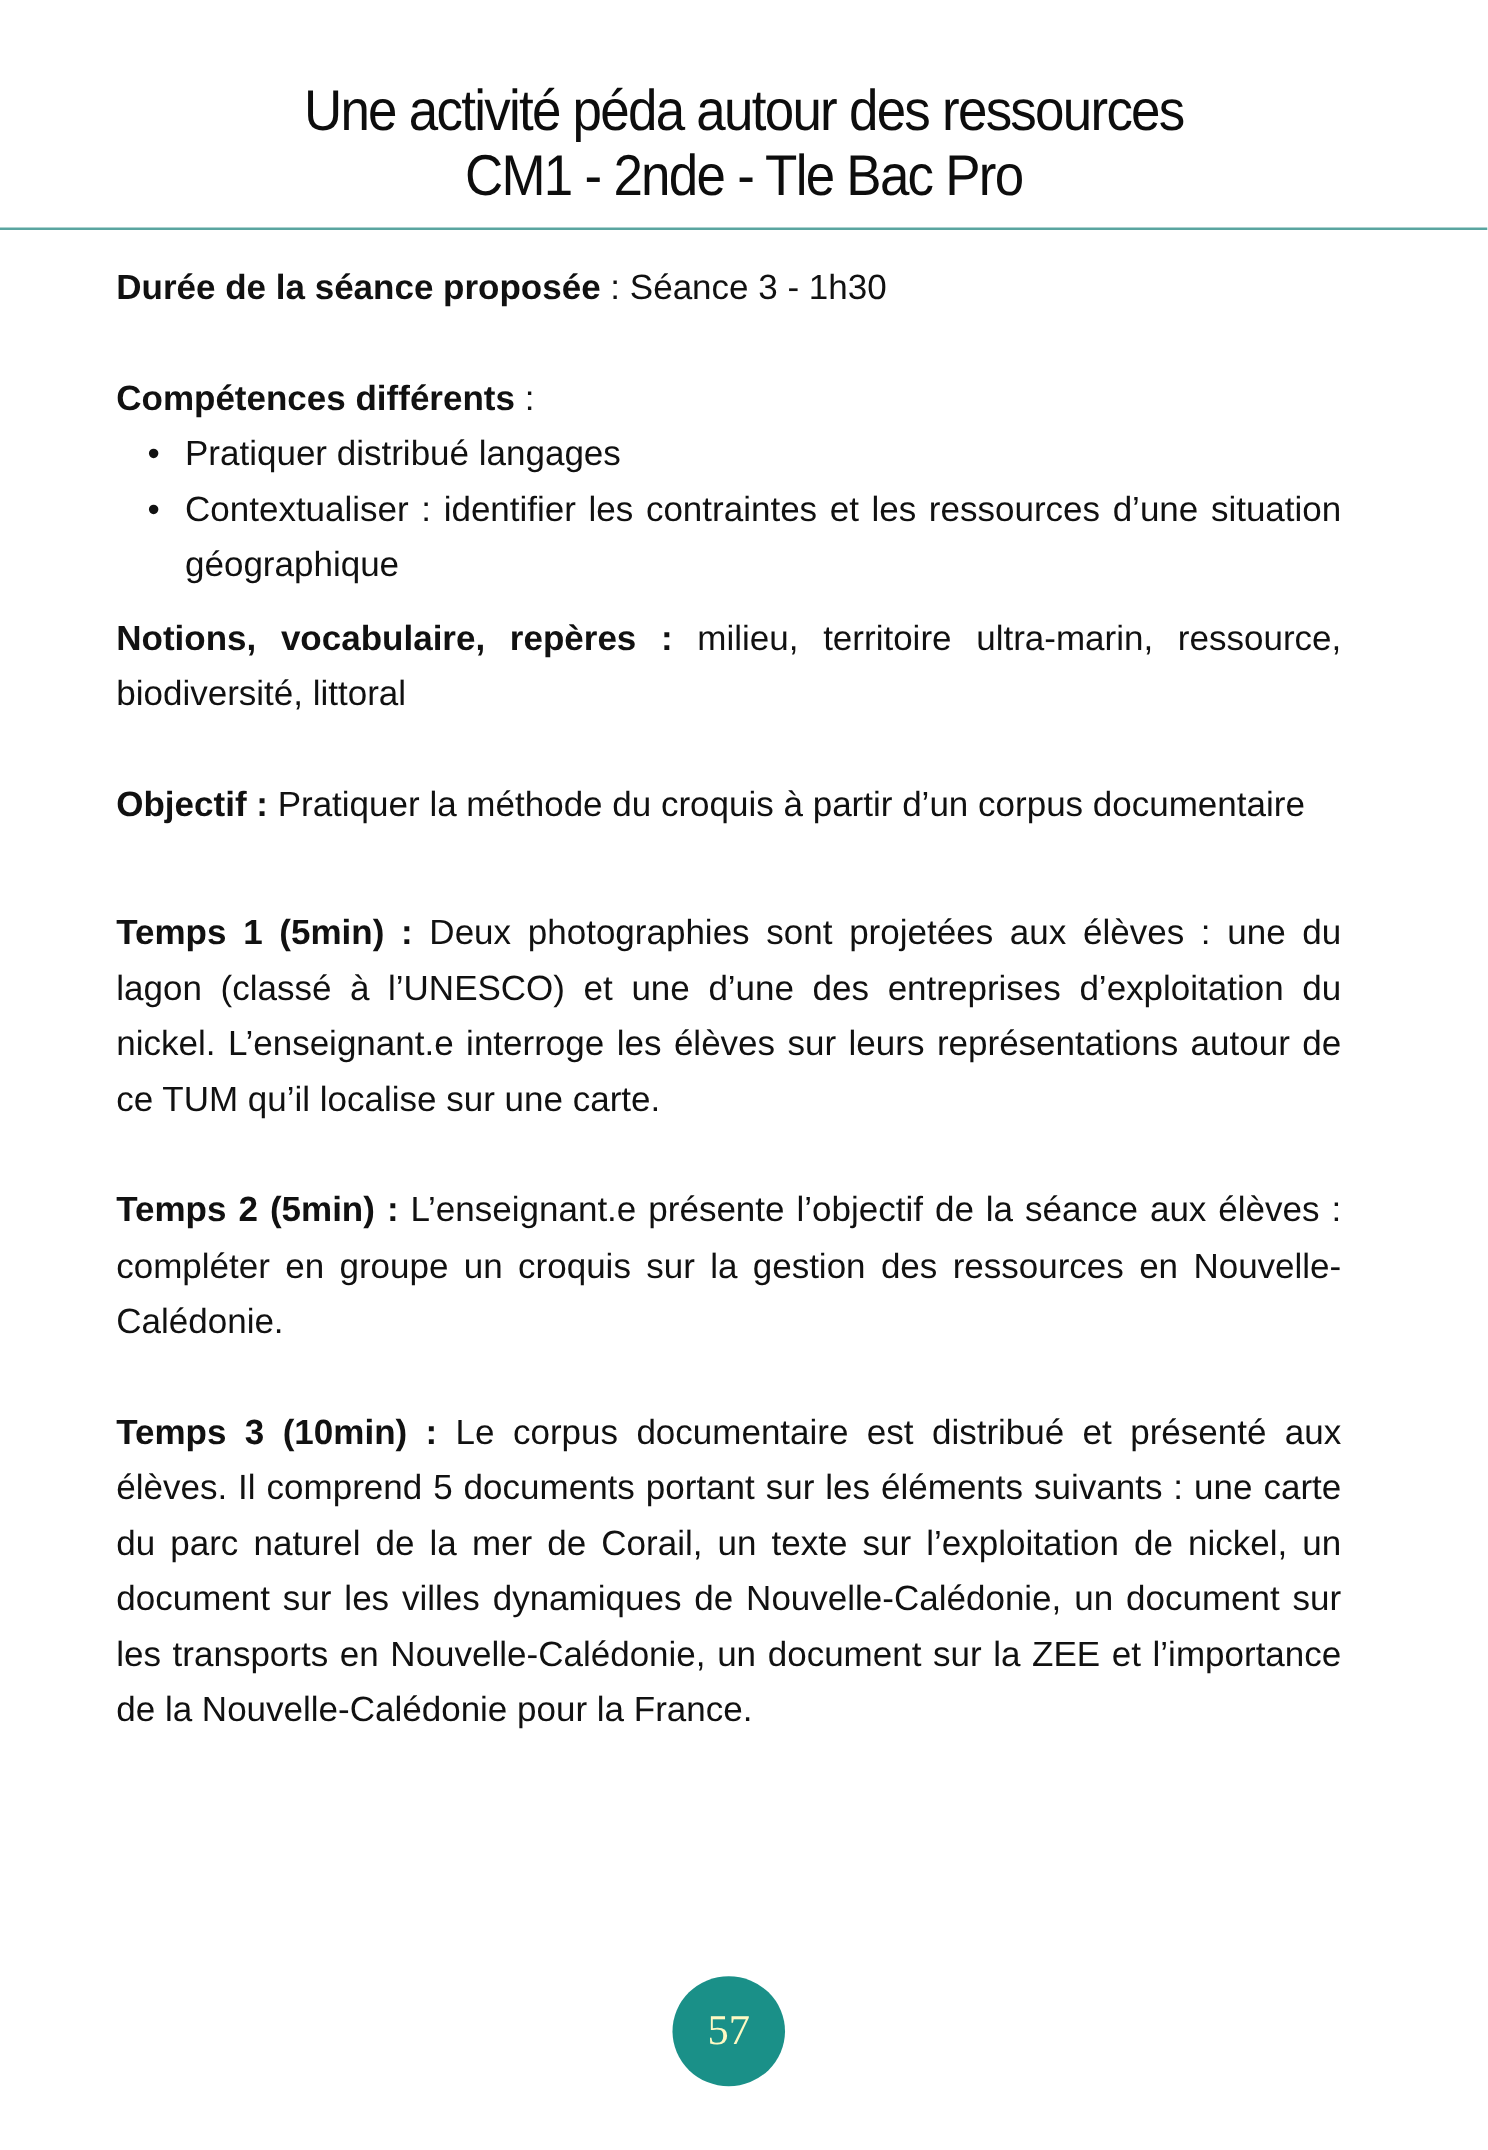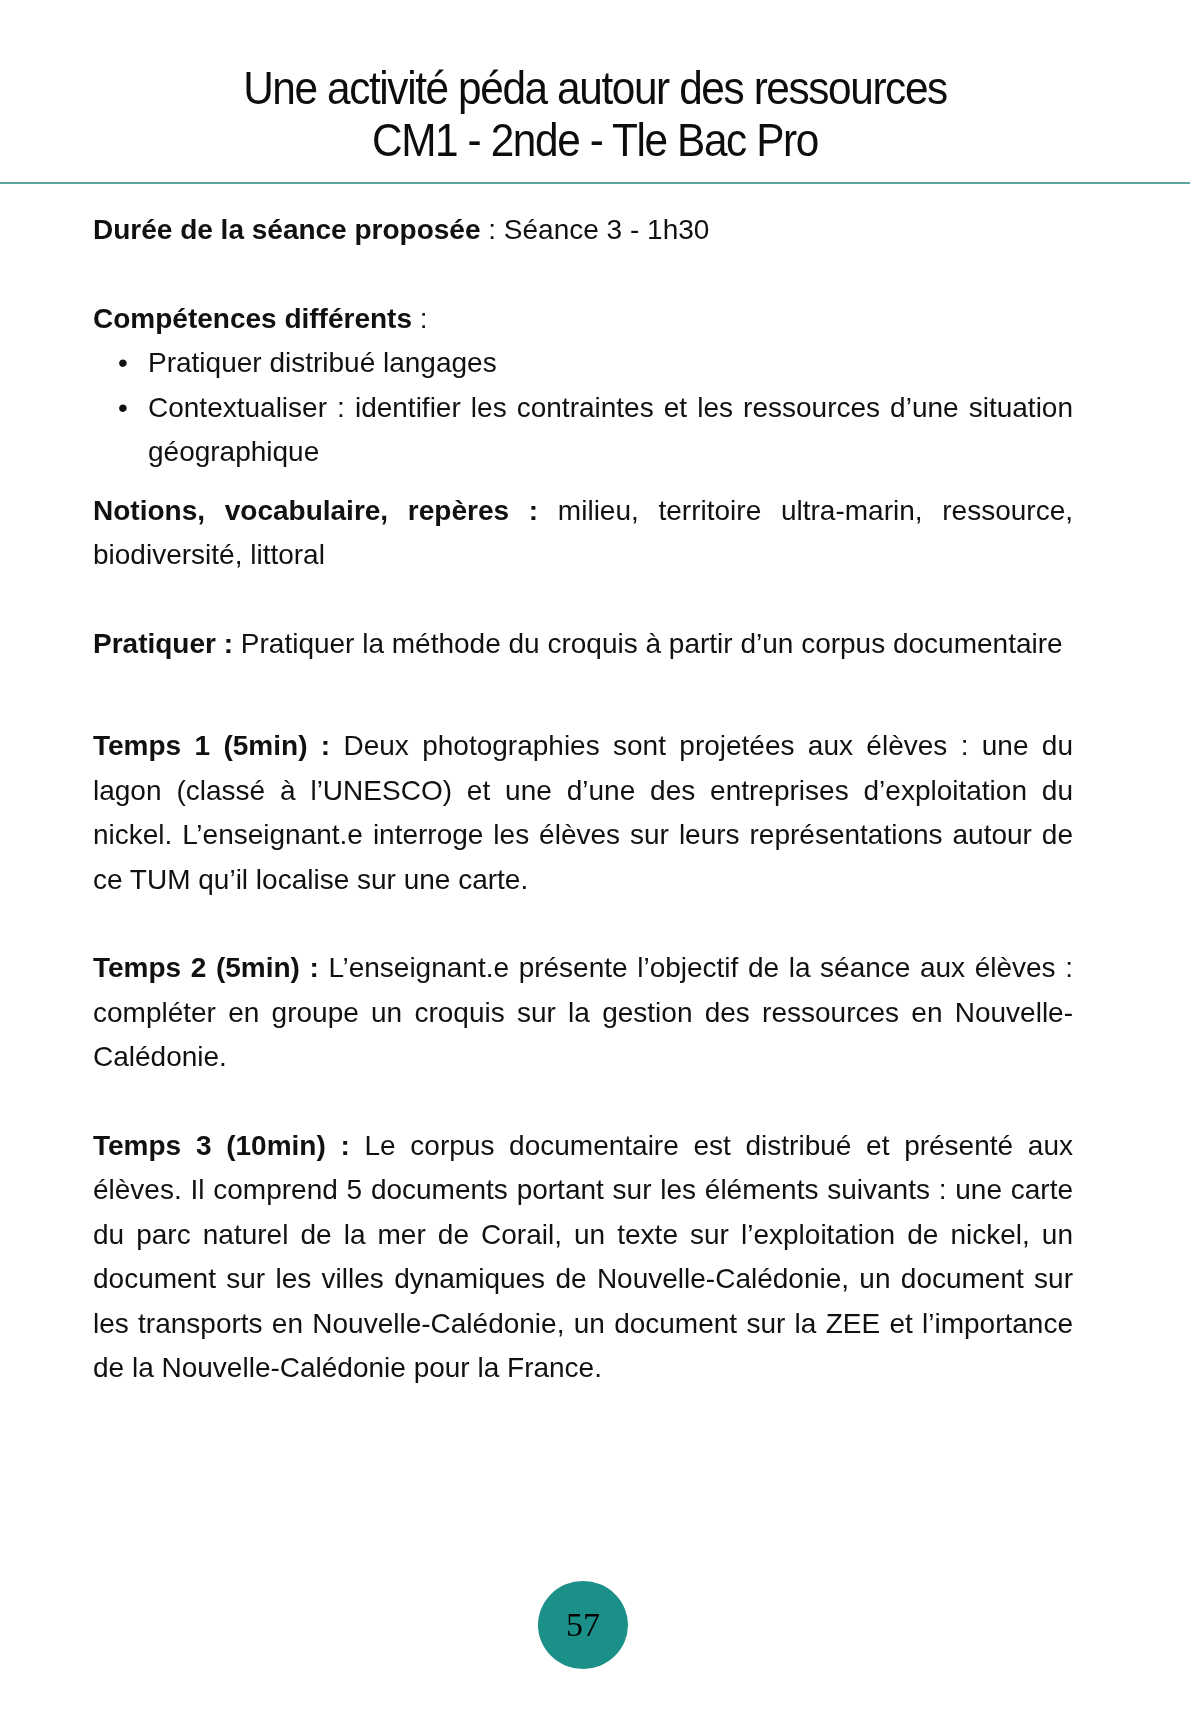--- a/index.html
+++ b/index.html
@@ -24,21 +24,21 @@
     }
     .content p { margin: 0; text-align: justify; }
     .content b { font-weight: bold; }
     .gap { height: 44px; }
     .gap-s { height: 14px; }
     ul { margin: 0; padding: 0 0 0 55px; list-style: none; }
     ul li { position: relative; text-align: justify; }
     ul li .bullet { position: absolute; left: -30px; top: 0; }
     .page-badge {
       position: absolute; left: 538px; top: 1581px; width: 90px; height: 88px;
-      border-radius: 50%; background: #1a9088; color: #000000;
+      border-radius: 50%; background: #1a9088; color: #fef9c3;
       font-family: "Liberation Serif", serif; font-size: 34px;
       display: flex; align-items: center; justify-content: center;
     }
   </style>
 </head>
 <body>
 
 <div class="header">
   <div>Une activité péda autour des ressources</div>
   <div>CM1 - 2nde - Tle Bac Pro</div>
@@ -56,21 +56,21 @@
   <ul>
     <li><span class="bullet">•</span><span>Pratiquer distribué langages</span></li>
     <li><span class="bullet">•</span><span>Contextualiser : identifier les contraintes et les ressources d’une situation géographique</span></li>
   </ul>
   <div class="gap-s"></div>
   <p>
     <b>Notions, vocabulaire, repères :</b><span> milieu, territoire ultra-marin, ressource, biodiversité, littoral</span>
   </p>
   <div class="gap"></div>
   <p>
-    <b>Pratiquer :</b><span> Pratiquer la méthode du croquis à partir d’un corpus documentaire</span>
+    <b>Objectif :</b><span> Pratiquer la méthode du croquis à partir d’un corpus documentaire</span>
   </p>
   <div class="gap-s"></div>
   <div class="gap"></div>
   <p>
     <b>Temps 1 (5min) :</b><span> Deux photographies sont projetées aux élèves : une du lagon (classé à l’UNESCO) et une d’une des entreprises d’exploitation du nickel. L’enseignant.e interroge les élèves sur leurs représentations autour de ce TUM qu’il localise sur une carte.</span>
   </p>
   <div class="gap"></div>
   <p>
     <b>Temps 2 (5min) :</b><span> L’enseignant.e présente l’objectif de la séance aux élèves : compléter en groupe un croquis sur la gestion des ressources en Nouvelle-Calédonie.</span>
   </p>

